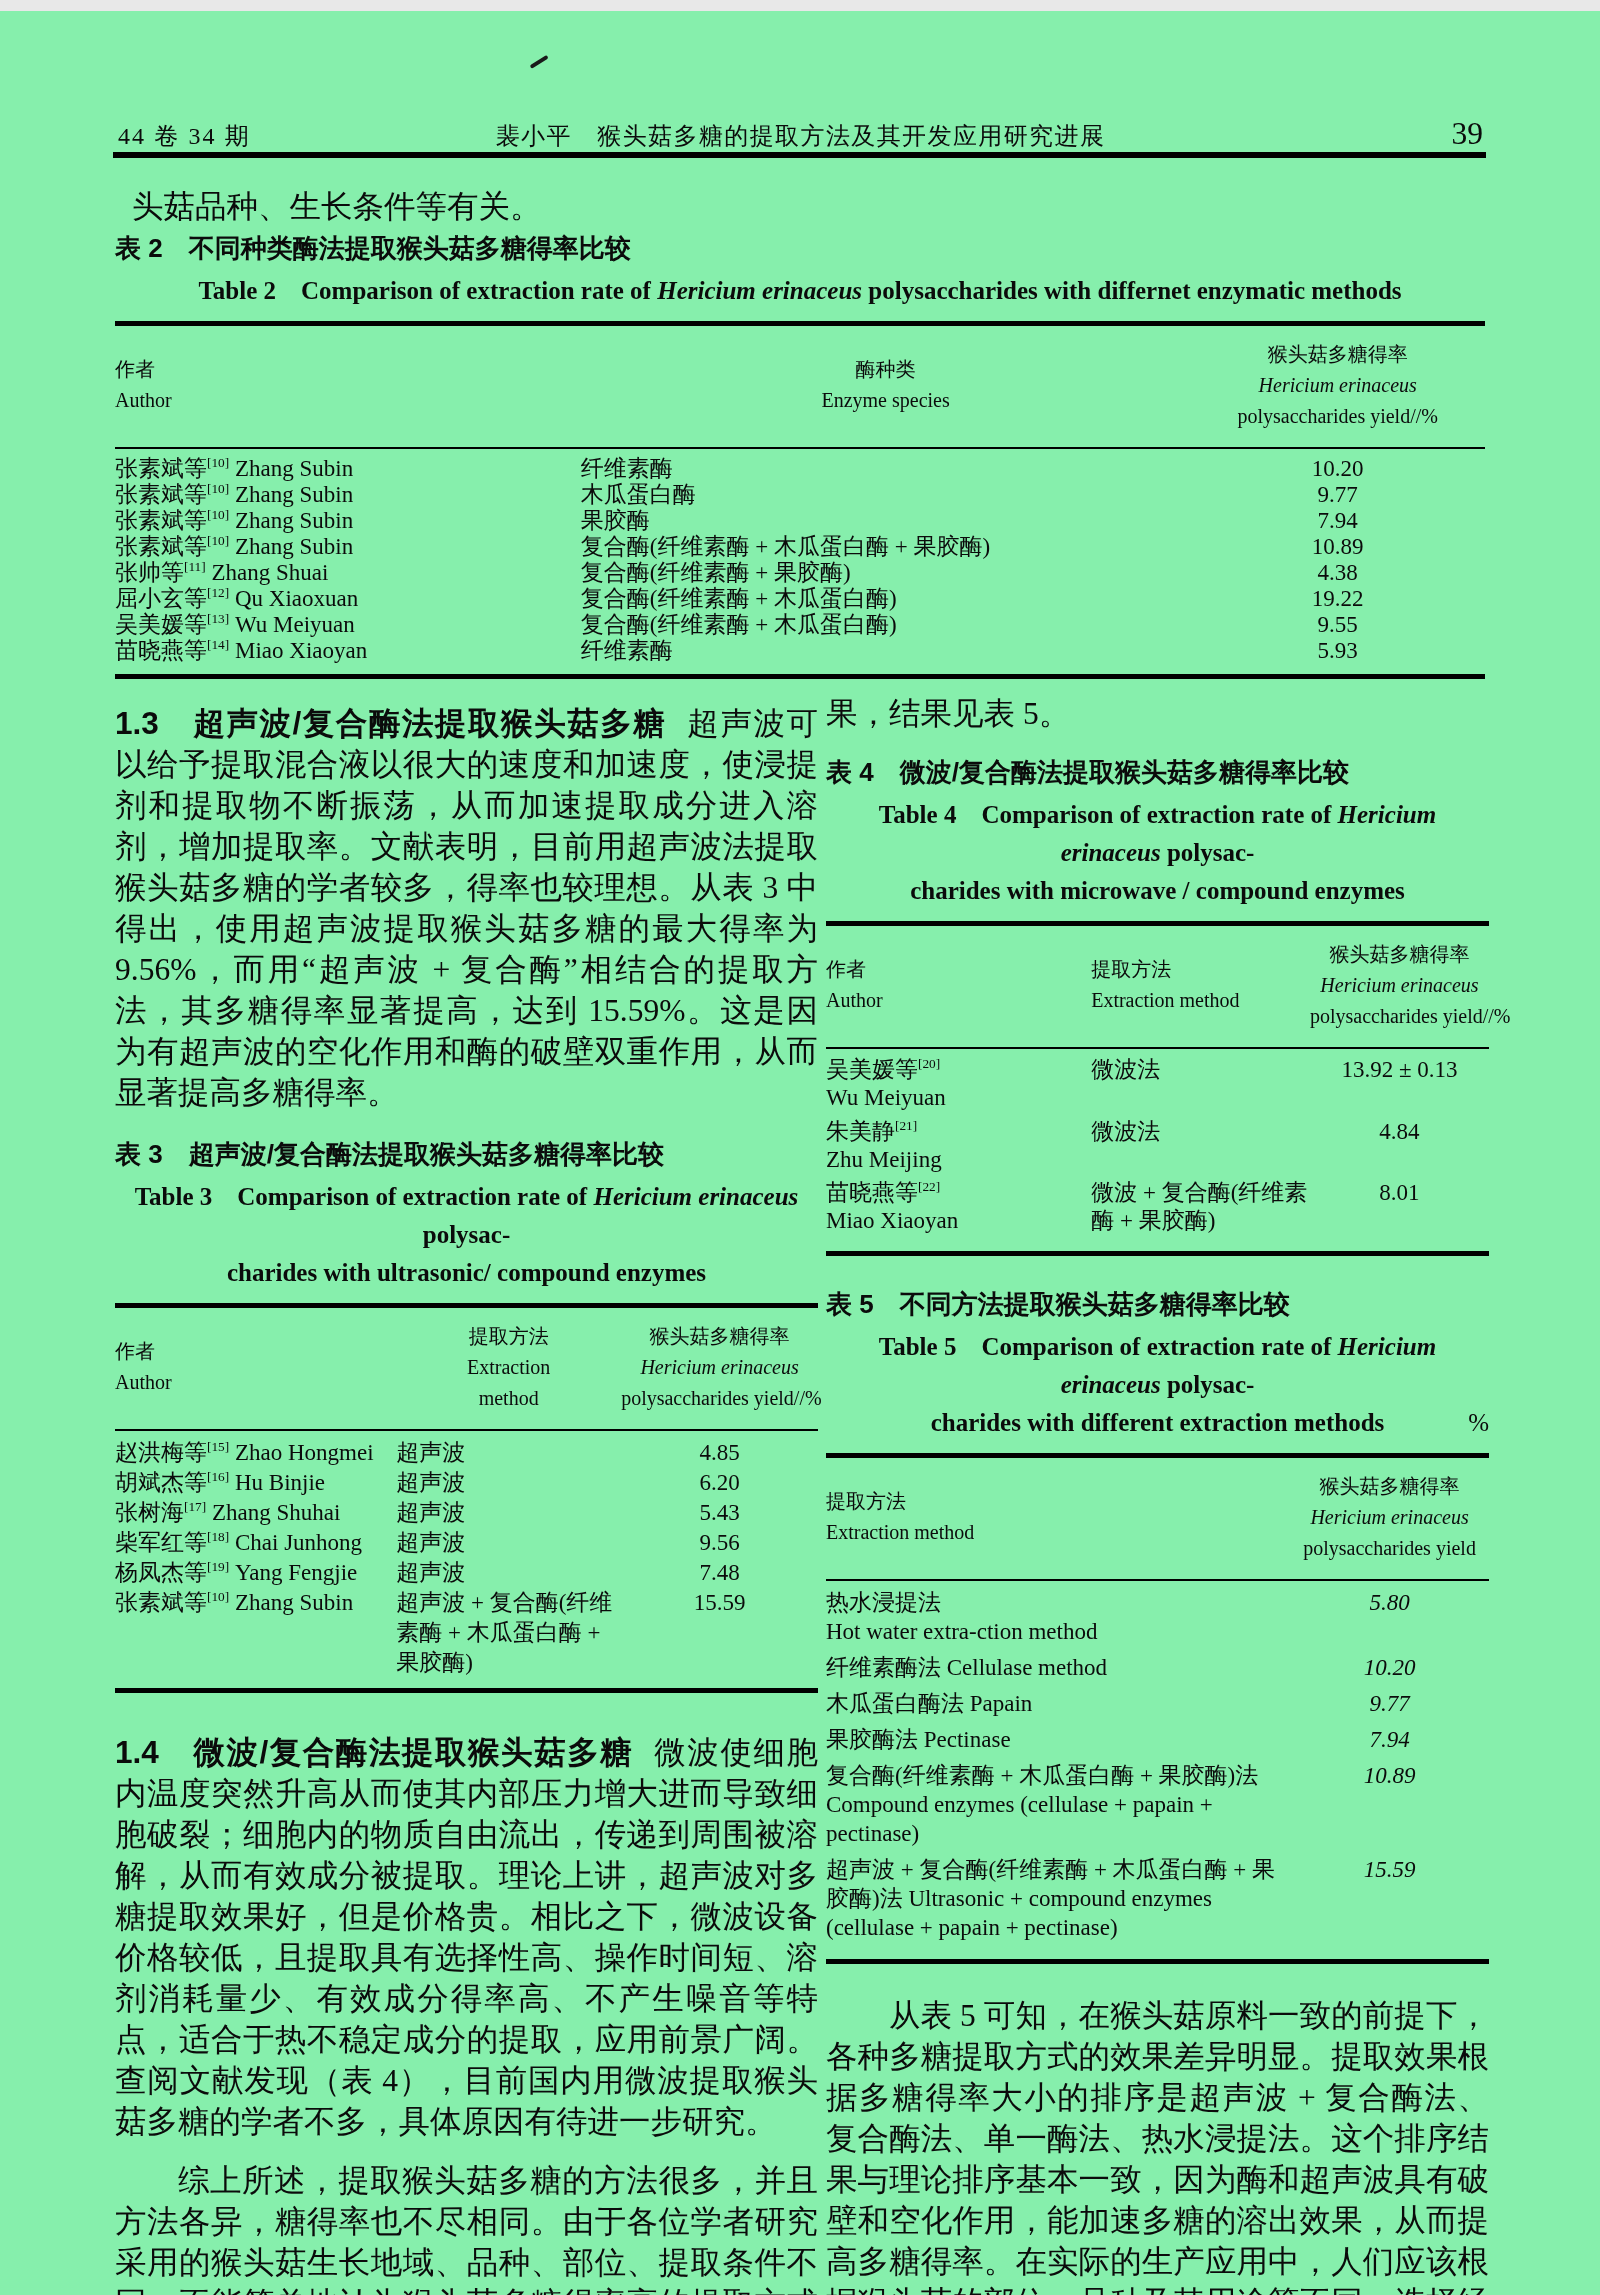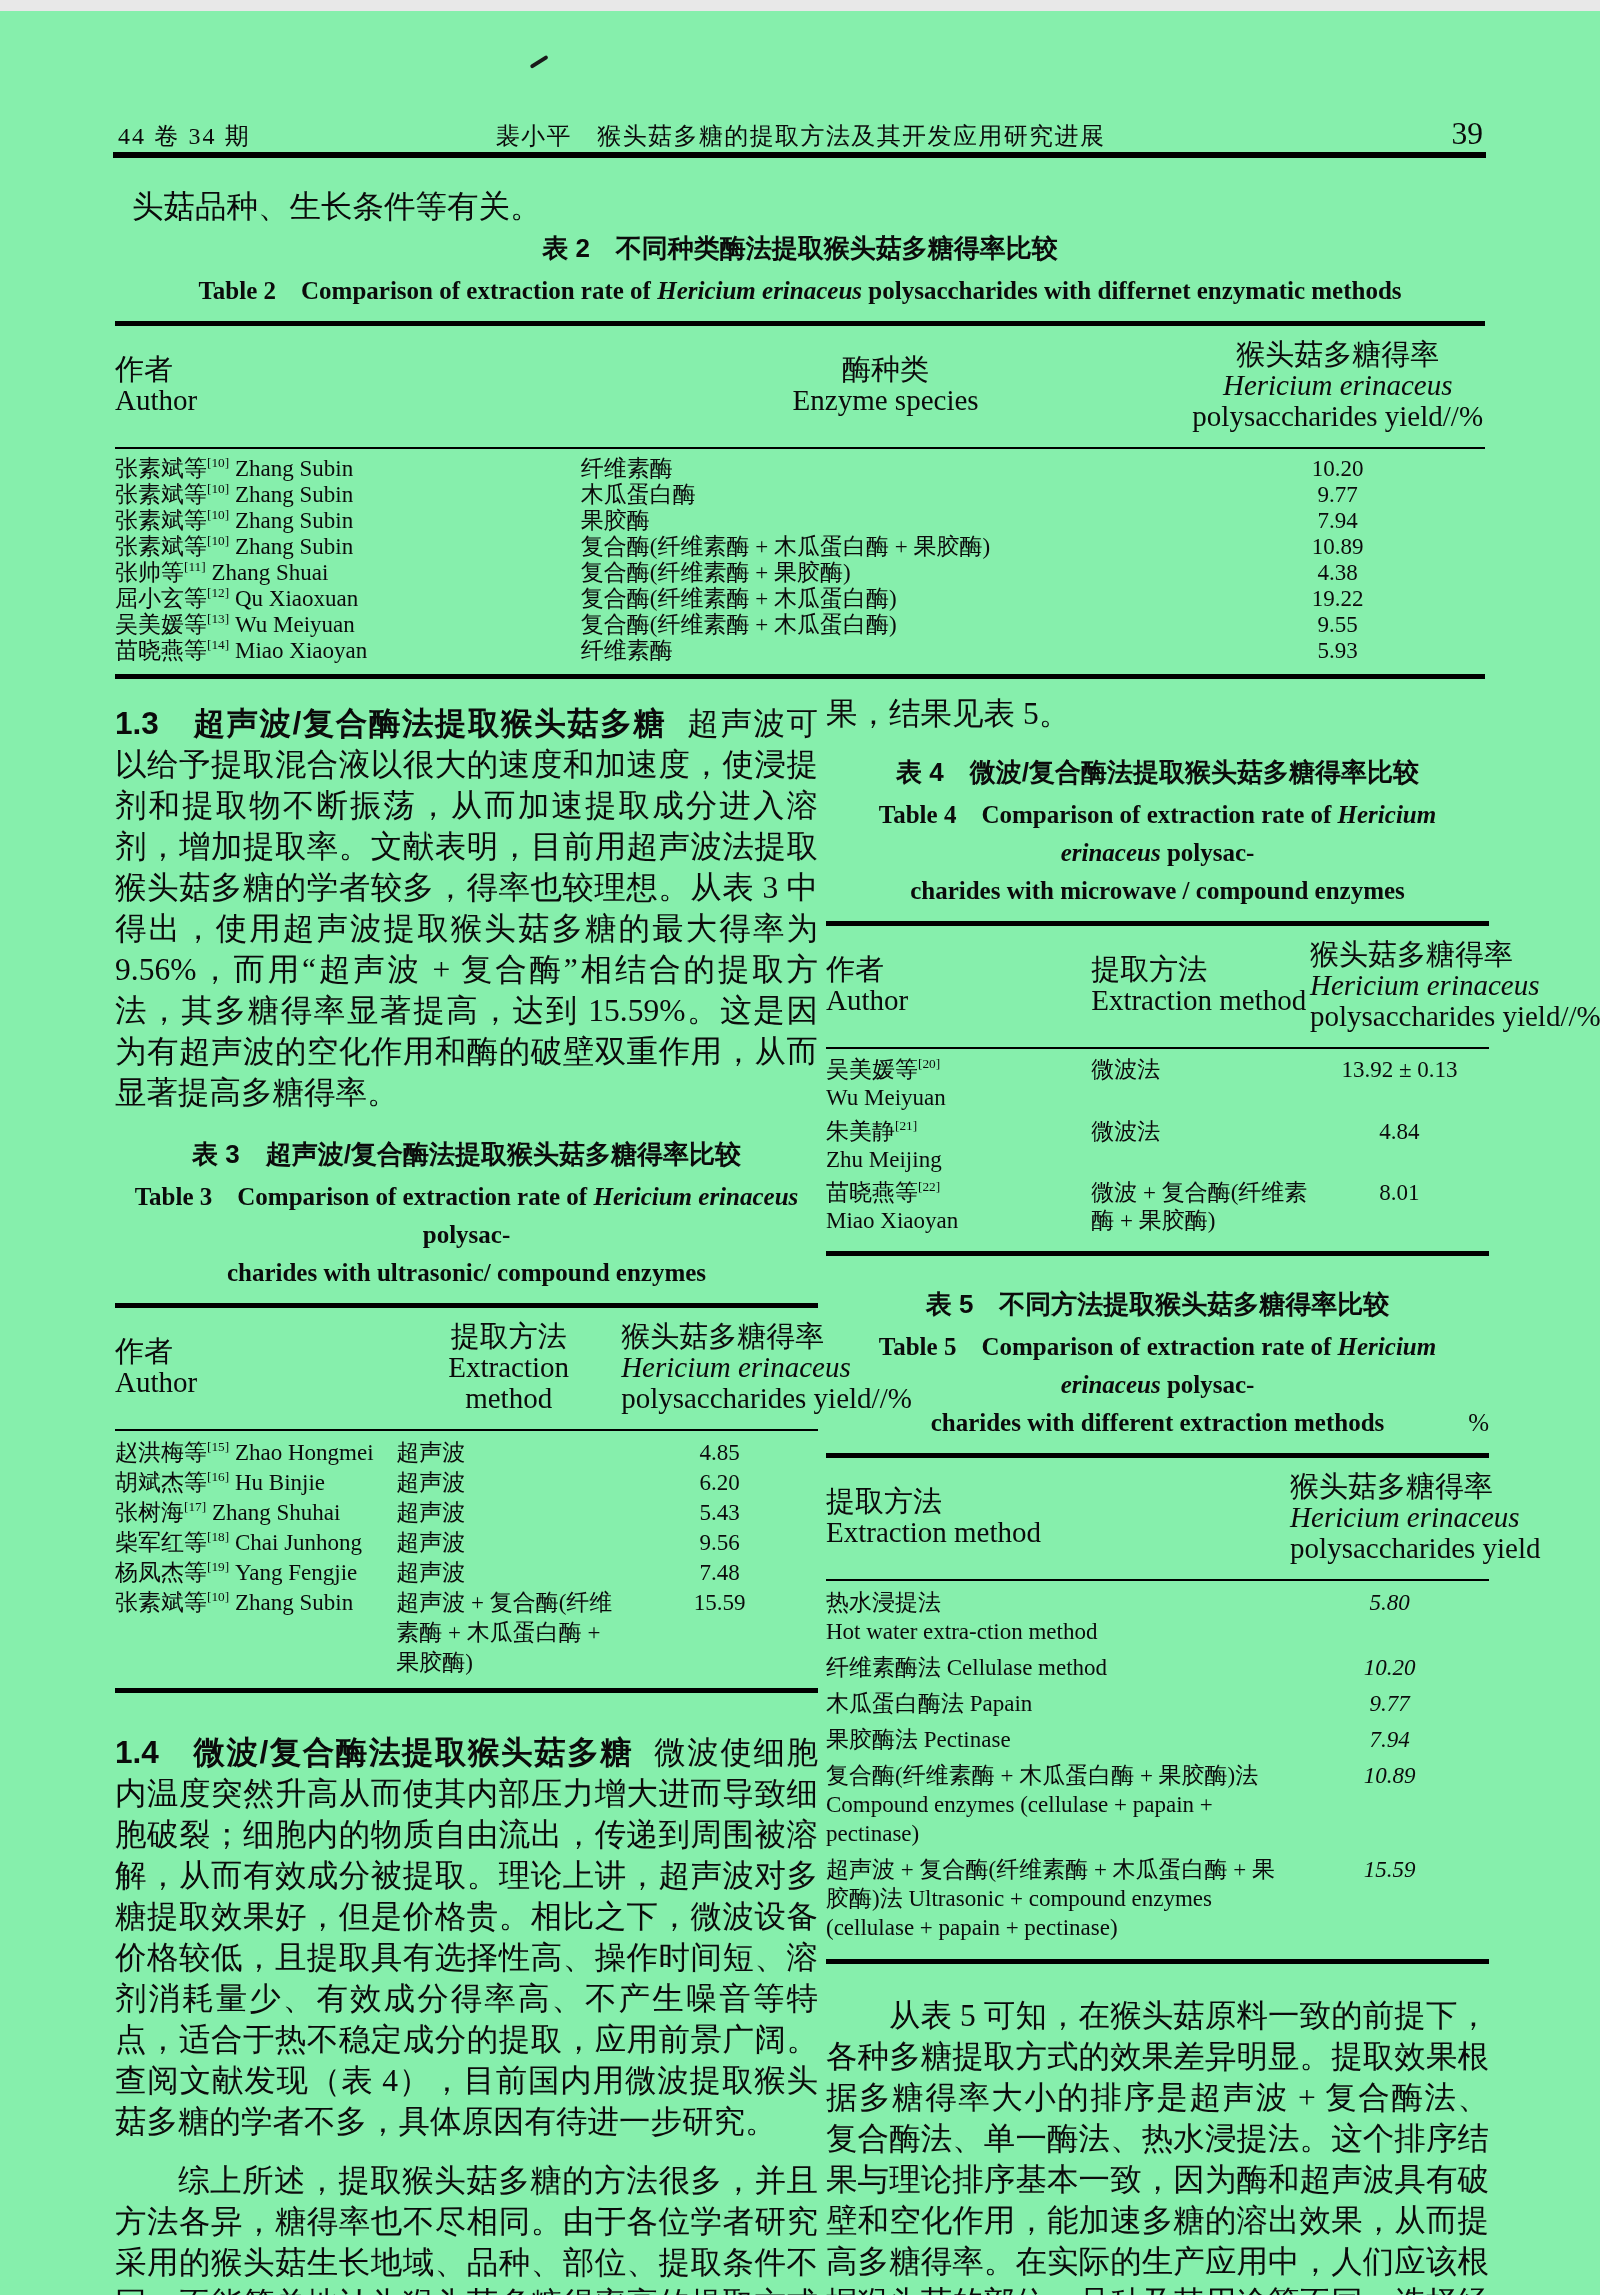--- a/index.html
+++ b/index.html
@@ -19,31 +19,31 @@
   .ink-mark { position:absolute; left:529px; top:49px; width:19.6px; height:3.5px;
               background:#1a1a1a; transform:rotate(-32deg); border-radius:2.1px; }
 
   
   .body-text { font-size:31.5px; line-height:41px; text-align:justify; margin:0; }
   .indent { text-indent:2em; }
   .sec-head { font-family:"Liberation Sans","DejaVu Sans",sans-serif; font-weight:700; margin-right:21px; }
   sup { font-size:0.58em; vertical-align:super; line-height:0; }
 
   
-  .cap-zh { text-align:center; font-family:"Liberation Sans","DejaVu Sans",sans-serif;
+  .cap-zh { text-align:left; font-family:"Liberation Sans","DejaVu Sans",sans-serif;
             font-weight:700; font-size:26px; line-height:34px; }
   .cap-en { text-align:center; font-weight:700; font-size:25px; line-height:38px;
             margin-top:7px; position:relative; }
   .cap-en i { font-weight:700; }
   .cap-en .pct { position:absolute; right:0; bottom:0; font-weight:400; }
 
   
   .rule-table { border-top:5.6px solid #000; border-bottom:5.6px solid #000; margin-top:11.2px; }
   .thead { display:grid; align-items:center; border-bottom:2.8px solid #000;
-           font-size:29px; line-height:31px; padding:12.6px 0 15.4px; }
+           font-size:20px; line-height:31px; padding:12.6px 0 15.4px; }
   .th.center { text-align:center; }
   .th .nowrap { white-space:nowrap; }
   .tbody { padding:7px 0 9.8px; font-size:23px; }
   .tr { display:grid; }
   .td.value { text-align:center; }
   .td .en { }
 
   
   #table2-block { position:absolute; left:115px; top:220px; width:1370px; }
   #table2-block .thead { grid-template-columns:34% 44.5% 21.5%; }

